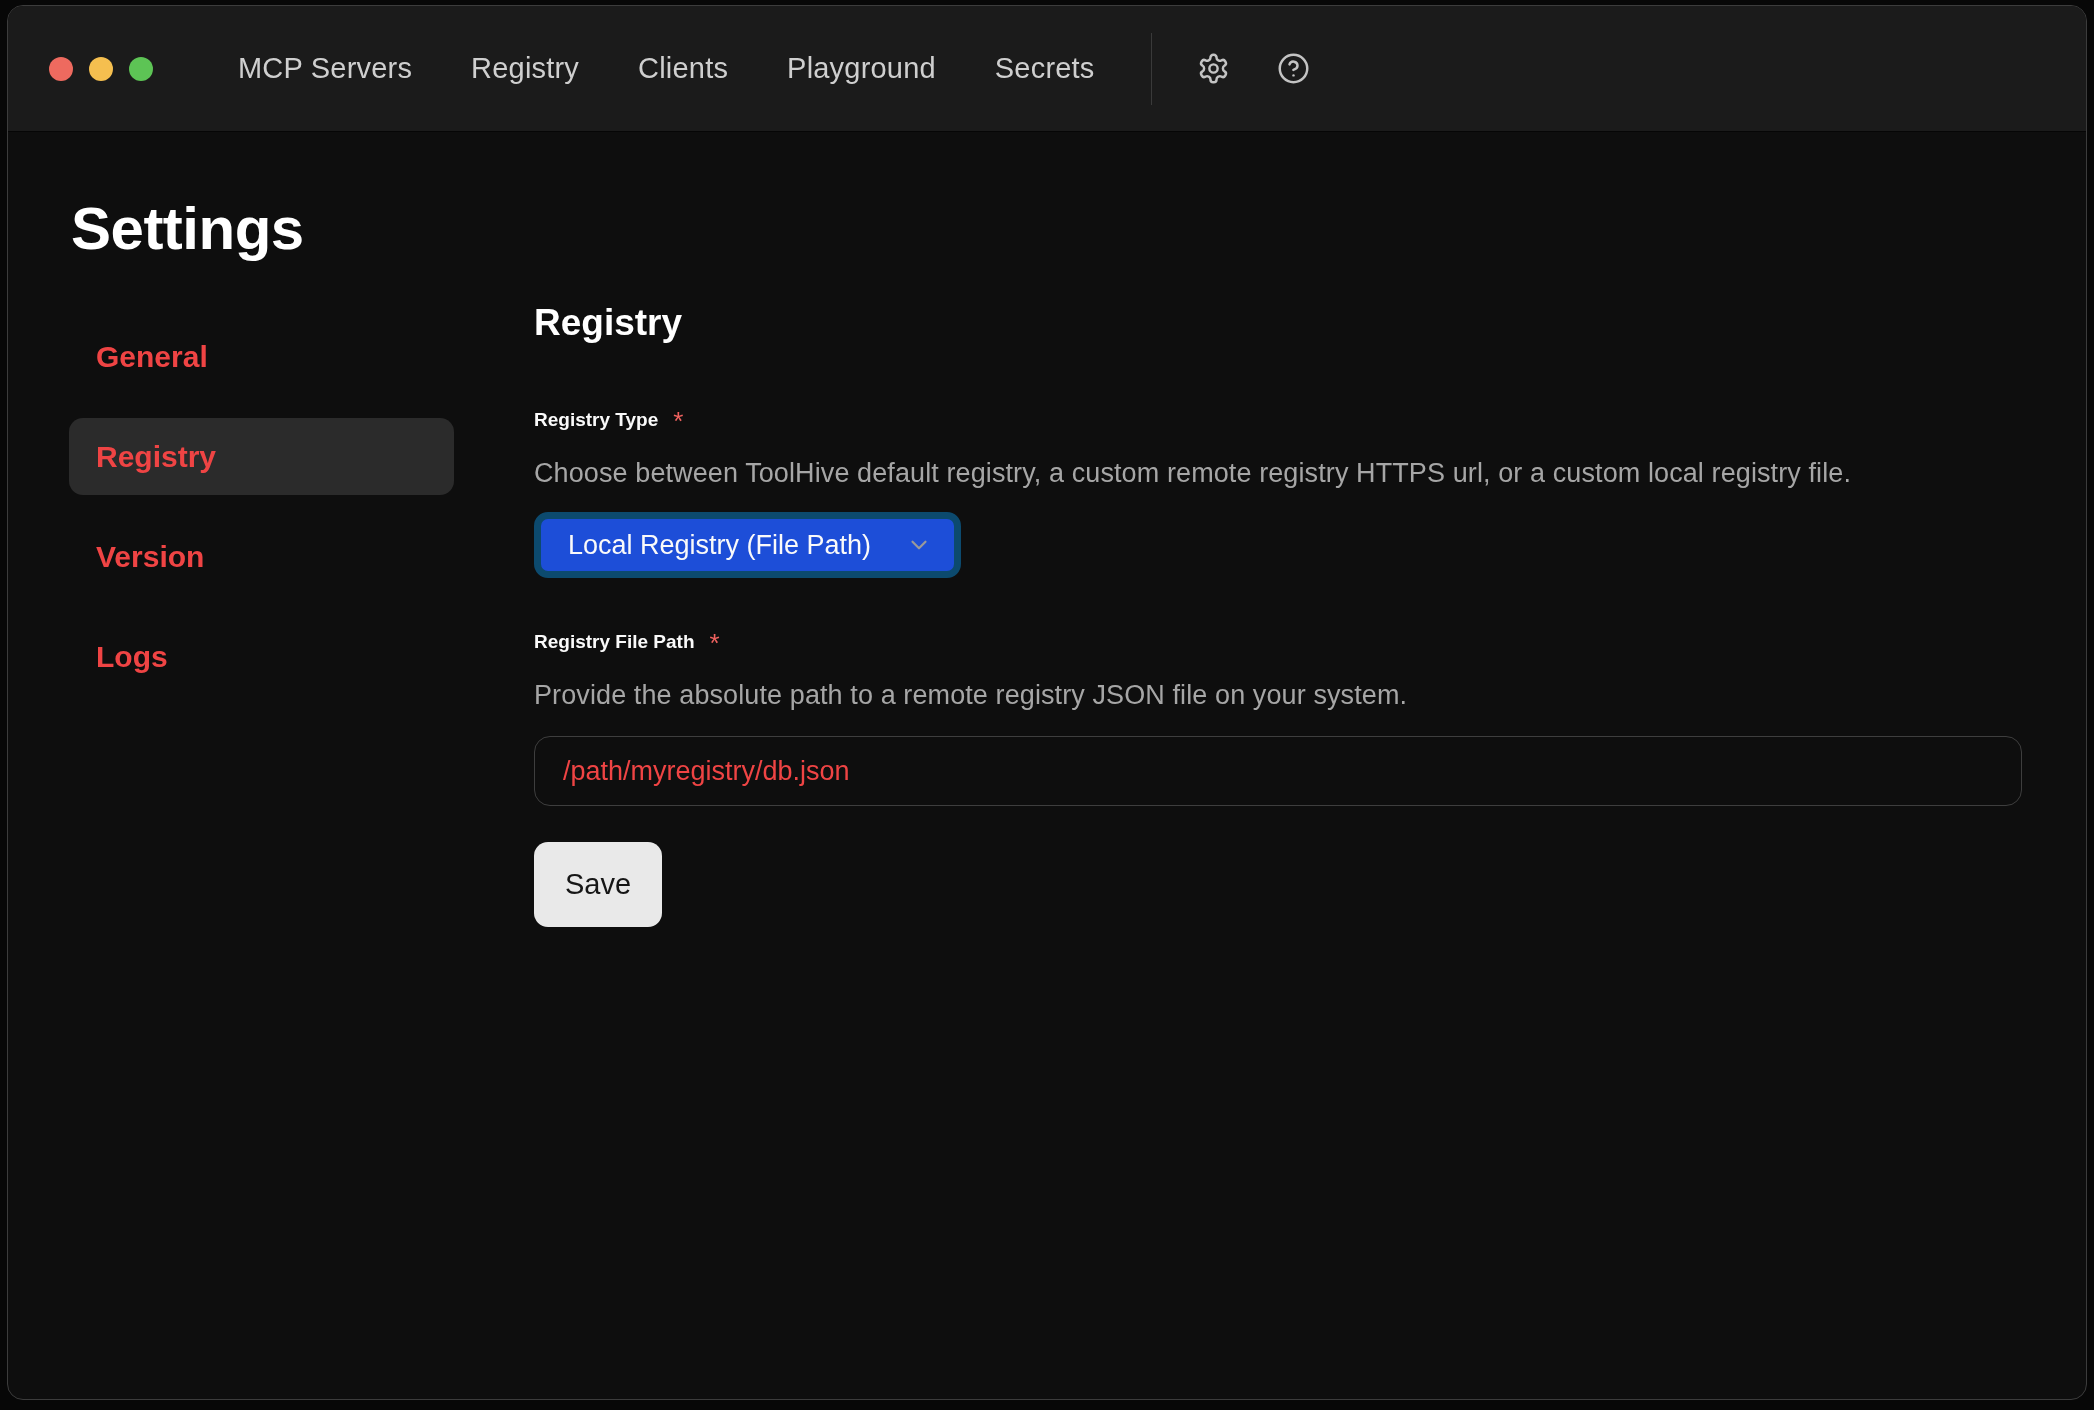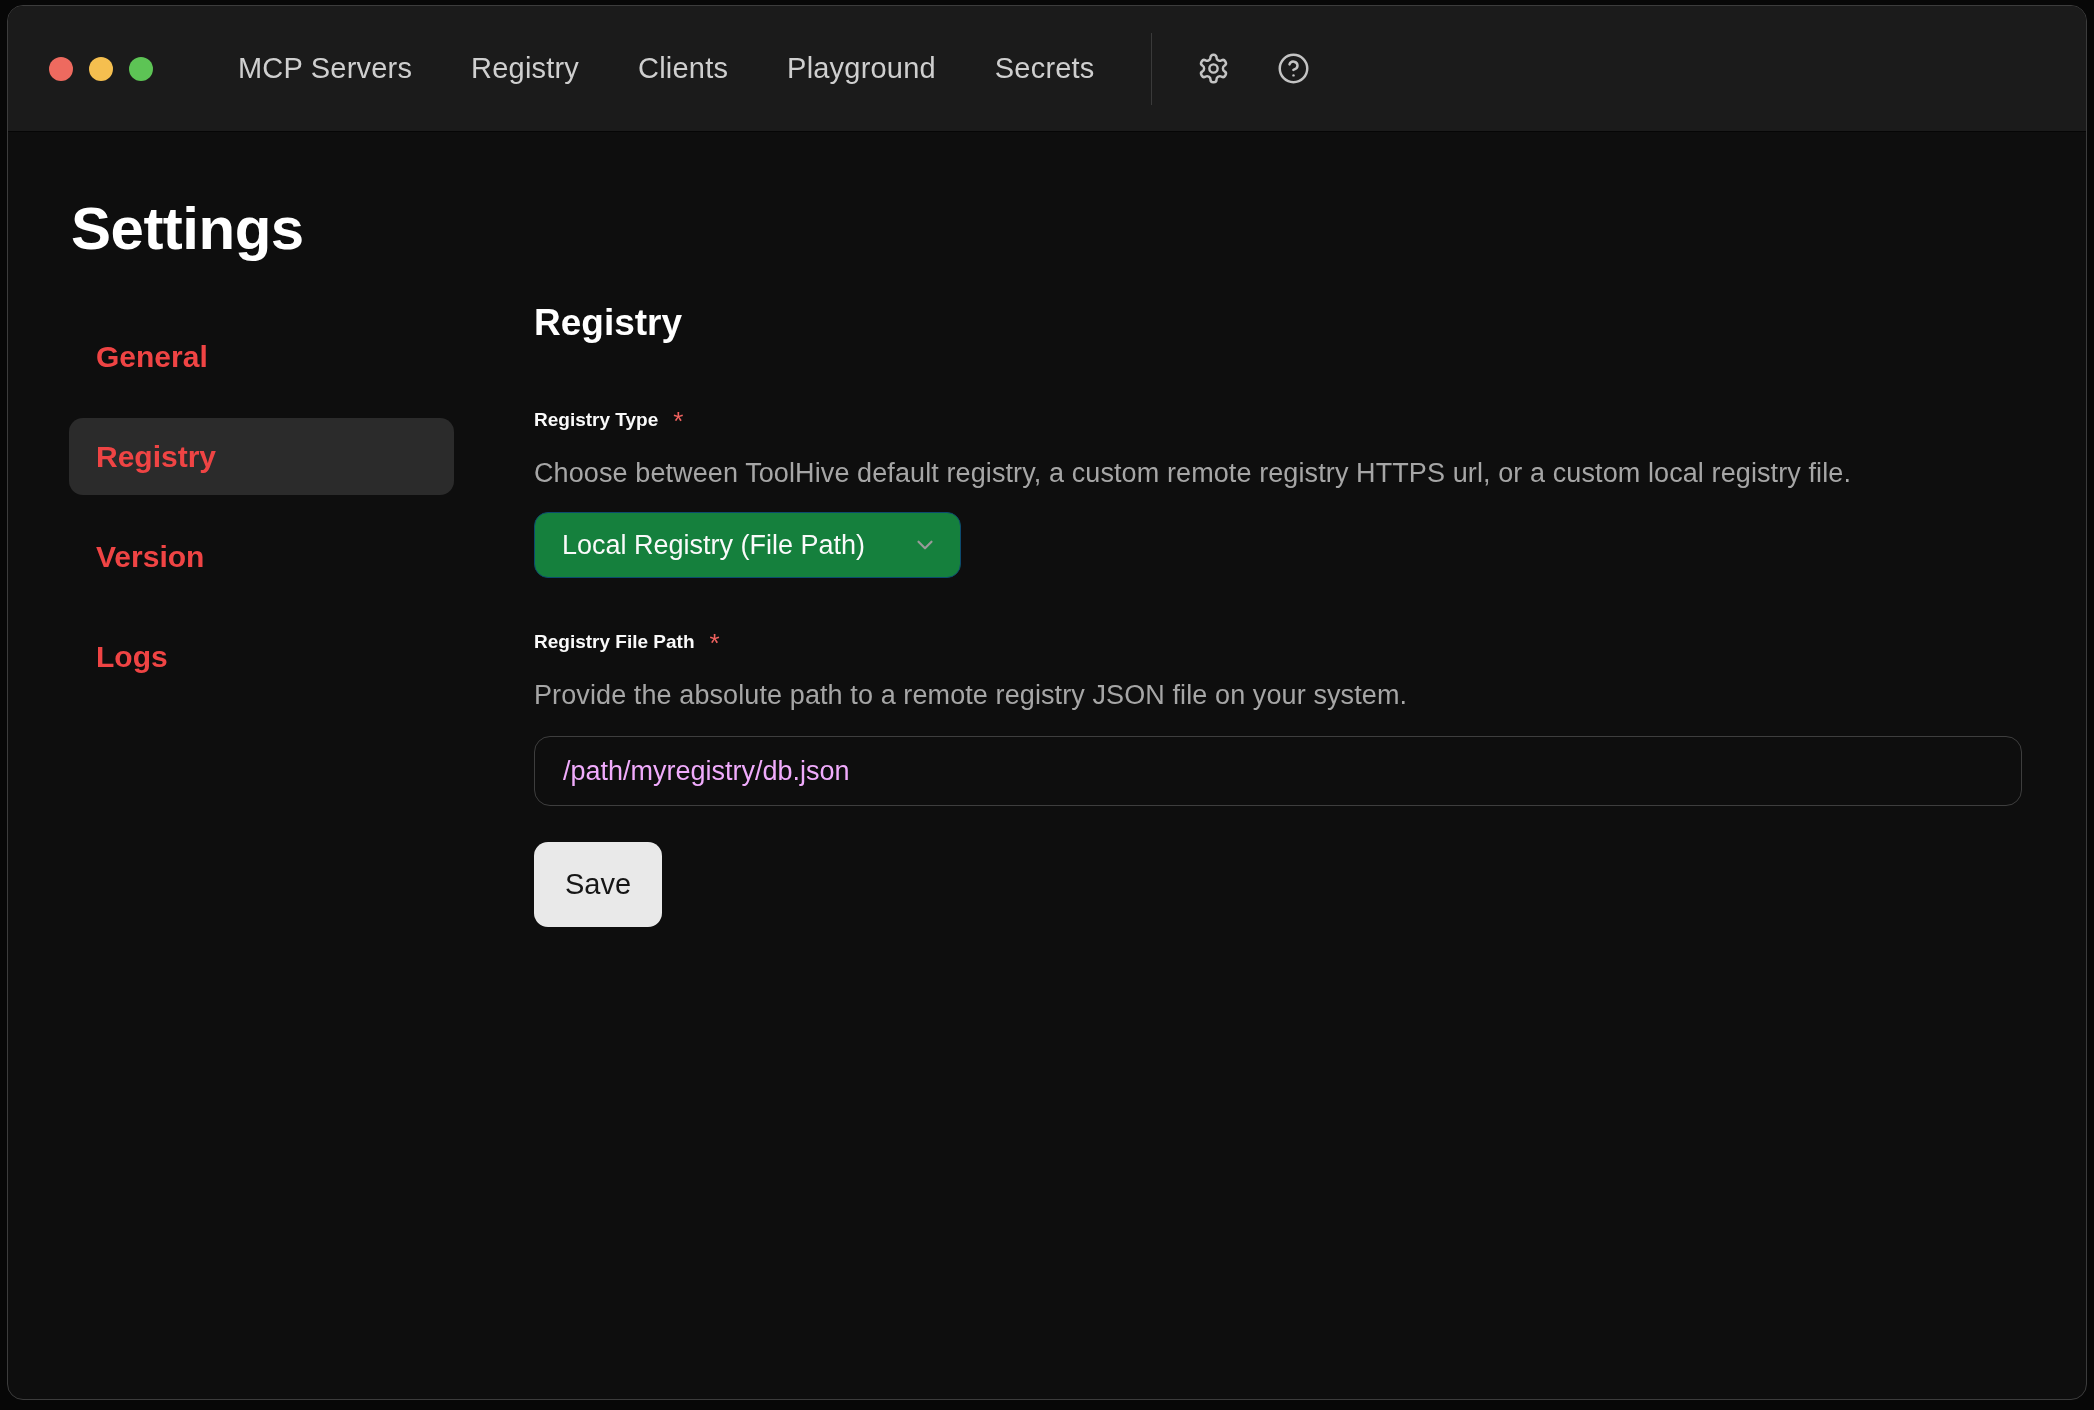--- a/index.html
+++ b/index.html
@@ -58,31 +58,31 @@
   }
   .side-item.selected { background:#2b2b2b; }
   .main { flex:1; margin-left:80px; margin-top:34px; max-width:1488px; }
   .section-heading { color:#ffffff; font-size:37px; font-weight:700; line-height:46px; margin-bottom:56px; }
   .field-label-row { display:flex; align-items:flex-start; gap:15px; }
   .field-label { color:#fafafa; font-size:19px; font-weight:600; line-height:36px; }
   .required { color:#f0625f; font-size:26px; line-height:32px; padding-top:3px; }
   .field-desc { color:#a6a6a6; font-size:27px; line-height:34px; margin-top:18px; letter-spacing:0.1px; }
   .select {
     margin-top:22px; width:427px; height:66px;
-    background:#15803d; border:1px solid #0c4a6e; border-radius:14px;
+    background:#1d4ed8; border:7px solid #0c4a6e; border-radius:14px;
     display:flex; align-items:center; justify-content:space-between;
     padding:0 22px 0 27px; cursor:default;
   }
   .select-value { color:#fafafa; font-size:27px; }
   .select svg { width:26px; height:26px; stroke:#9a9a9a; fill:none; stroke-width:2; stroke-linecap:round; stroke-linejoin:round; }
   .field + .field { margin-top:46px; }
   .text-input {
     margin-top:24px; width:100%; height:70px;
     background:transparent; border:1px solid #3e3e3e; border-radius:16px;
-    color:#f0abfc; font-size:27px; padding:0 28px;
+    color:#ef4444; font-size:27px; padding:0 28px;
     font-family:"Liberation Sans","DejaVu Sans",sans-serif;
     outline:none; display:block;
   }
   .save-btn {
     margin-top:36px; width:128px; height:85px;
     background:#e9e9e9; color:#161616;
     border:none; border-radius:14px;
     font-size:29px; font-weight:500;
     font-family:"Liberation Sans","DejaVu Sans",sans-serif;
     display:flex; align-items:center; justify-content:center;

